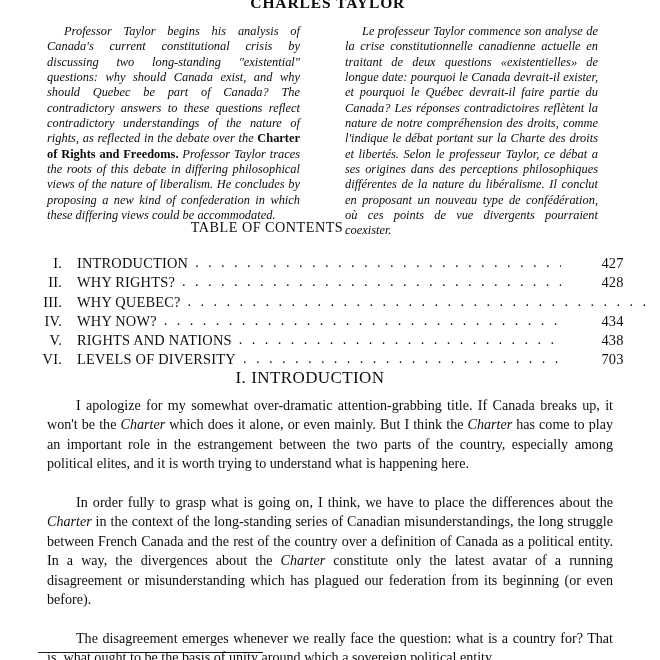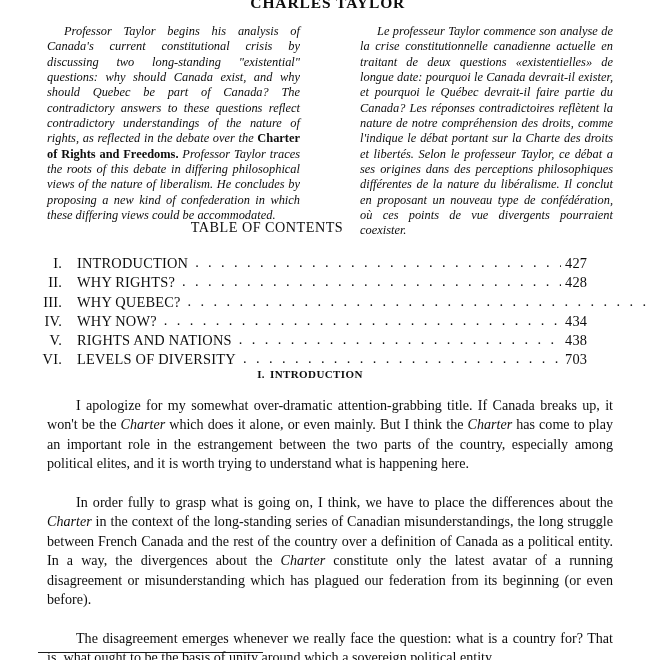--- a/index.html
+++ b/index.html
@@ -43,21 +43,21 @@
     letter-spacing: 0;
   }
 
   
   .abstract {
     position: absolute;
     top: 24px;
     left: 47px;
     width: 566px;
     display: flex;
-    justify-content: space-between;
+    gap: 45px;
   }
   .abstract .col {
     width: 253px;
     font-style: italic;
     font-size: 12.4px;
     line-height: 15.35px;
     text-align: justify;
     text-justify: inter-word;
     hyphens: manual;
   }
@@ -113,34 +113,34 @@
     margin: 0 4px 0 7px;
     font-size: 14.4px;
     letter-spacing: 2.9px;
     color: #111;
     position: relative;
     top: -1px;
   }
   .toc-page {
     width: 95px;
     flex: 0 0 95px;
-    text-align: left;
+    text-align: center;
     padding-left: 0;
     white-space: nowrap;
   }
 
   
   .section-heading {
     position: absolute;
     top: 368px;
     left: 0;
     width: 620px;
     text-align: center;
-    font-size: 11px;
-    font-weight: 700;
+    font-size: 17px;
+    font-weight: 400;
     letter-spacing: 0.4px;
   }
   .section-heading .sec-num { margin-right: 5px; }
 
   
   .body-copy {
     position: absolute;
     top: 396px;
     left: 47px;
     width: 566px;

